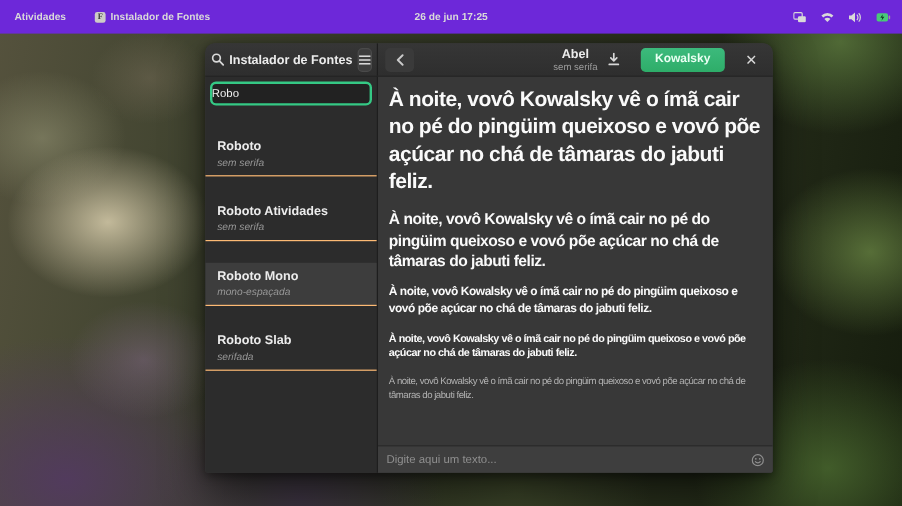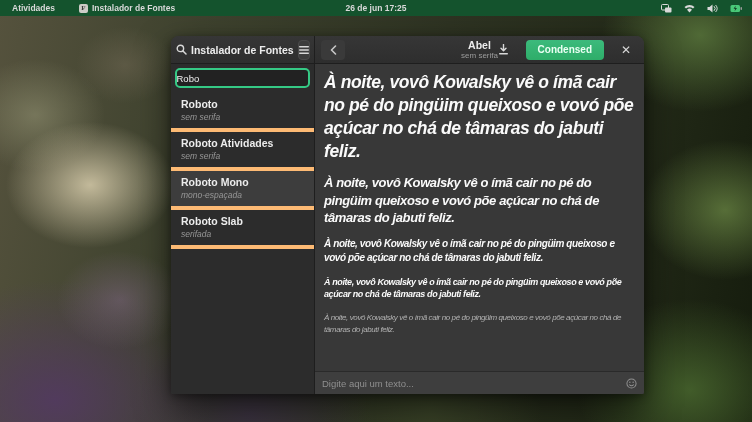--- a/index.html
+++ b/index.html
@@ -15,22 +15,22 @@
       radial-gradient(210px 160px at 55px 400px, rgba(82,58,95,.95), transparent 75%),
       radial-gradient(160px 120px at 250px 415px, rgba(60,48,70,.8), transparent 75%),
       radial-gradient(140px 110px at 700px 35px, rgba(92,122,62,.8), transparent 70%),
       radial-gradient(120px 100px at 725px 210px, rgba(112,142,72,.7), transparent 70%),
       radial-gradient(160px 130px at 690px 390px, rgba(72,102,46,.85), transparent 70%),
       radial-gradient(150px 120px at 430px 410px, rgba(62,72,42,.8), transparent 75%),
       linear-gradient(100deg,#55523d 0%,#3e422e 25%,#2e3322 55%,#232a18 80%,#151c0d 100%);
   }
   
   .topbar {
-    position:absolute; left:0; top:0; width:752px; height:16px;
-    background:#14532d; color:#d9d9d9; display:flex; align-items:center;
+    position:absolute; left:0; top:0; width:752px; height:28px;
+    background:#6d28d9; color:#d9d9d9; display:flex; align-items:center;
     font-size:8.5px; font-weight:bold; z-index:10;
   }
   .topbar .left { display:flex; align-items:center; gap:6px; padding-left:8px; }
   .topbar .activities { padding:0 4px; }
   .topbar .appbtn { display:flex; align-items:center; gap:4px; margin-left:14px; }
   .appicon {
     width:9px; height:9px; border-radius:2px; background:#cfcDC8; background:#cdccc7;
     color:#3a3a3a; font-size:7px; font-weight:bold; display:flex; align-items:center; justify-content:center;
     font-family:"Liberation Serif","DejaVu Serif",serif;
   }
@@ -80,28 +80,28 @@
   .search-wrap { padding:4px 4px 5px 4px; }
   .search-entry {
     height:20px; background:#222; border:2px solid #35c985; border-radius:5px;
     display:flex; align-items:center; padding:0 4px; gap:3px;flex-direction:column;
   }
   .search-entry input {
     flex:1; min-width:0; background:transparent; border:none; outline:none;
     color:#f0f0f0; font-size:9.5px; font-family:inherit;
   }
   .font-list { flex:1; overflow:hidden; }
-  .font-row { padding:5px 10px 6px 10px; border-bottom:4px solid #fdba74; cursor:pointer; }
+  .font-row { padding:5px 10px 6px 10px; border-bottom:1px solid #fdba74; cursor:pointer;margin-top:18px; }
   .font-row.selected { background:#3d3d3d; }
   .font-row .fname { font-size:10.5px; font-weight:bold; color:#ececec; }
   .font-row .fstyle { font-size:8.5px; font-style:italic; color:#979797; margin-top:2px; }
   .preview {
     flex:1; background:#383838; display:flex; flex-direction:column; min-width:0;
   }
-  .waterfall { flex:1; padding:7px 9px; overflow:hidden; color:#fafafa;font-style:italic; }
+  .waterfall { flex:1; padding:7px 9px; overflow:hidden; color:#fafafa; }
   .pv { margin-bottom:11px; letter-spacing:-0.4px; font-stretch:condensed; }
   .pv-1 { font-size:17.5px; line-height:1.32; font-weight:600; }
   .pv-2 { font-size:13px;   line-height:1.32; font-weight:600; }
   .pv-3 { font-size:10px;   line-height:1.4;  font-weight:700; }
   .pv-4 { font-size:9px;    line-height:1.4;  font-weight:700; }
   .pv-5 { font-size:8px;    line-height:1.45; font-weight:400; color:#b2b2b2; }
   .type-entry {
     height:23px; flex:0 0 23px; background:#3e3e3e; border-top:1px solid #2a2a2a;
     display:flex; align-items:center; padding:0 7px; gap:6px;
   }
@@ -183,21 +183,21 @@
         <div class="t1">Abel</div>
         <div class="t2">sem serifa</div>
       </div>
       <span class="spacer"></span>
       <button class="iconbtn" style="z-index:1;">
         <svg width="11" height="11" viewBox="0 0 11 11">
             <path d="M5.5 0.5 v6 M3 4.2 L5.5 6.8 L8 4.2" fill="none" stroke="#d8d8d8" stroke-width="1.4" stroke-linecap="round" stroke-linejoin="round"></path>
             <rect x="1" y="9" width="9" height="1.4" rx="0.7" fill="#d8d8d8"></rect>
           </svg>
       </button>
-      <button class="install-btn">Condensed</button>
+      <button class="install-btn">Kowalsky</button>
       <button class="iconbtn close-btn">✕</button>
     </div>
   </div>
 
   <div class="win-body">
 
     <div class="sidebar">
       <div class="search-wrap">
         <div class="search-entry">
           <svg width="9" height="9" viewBox="0 0 11 11">

